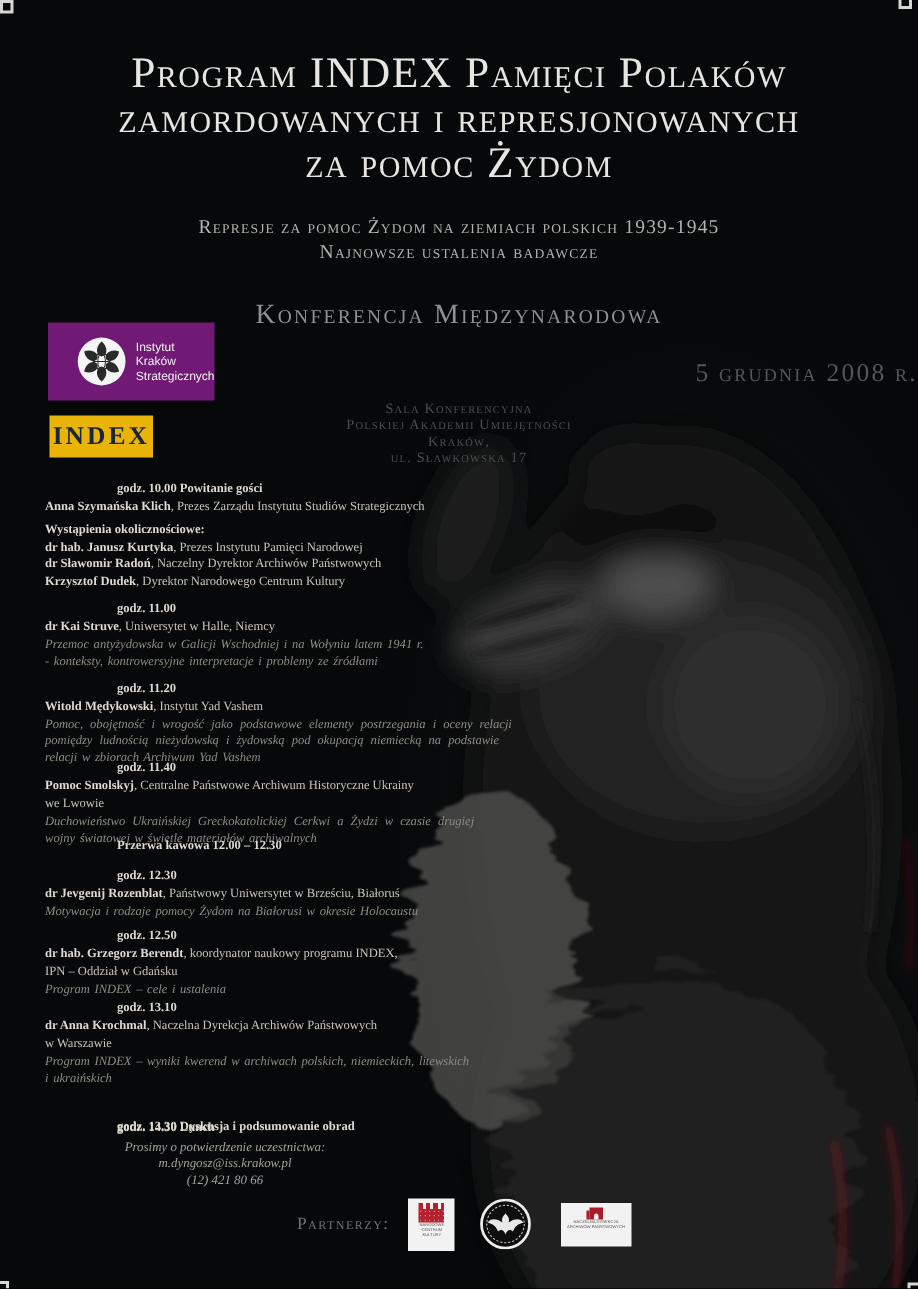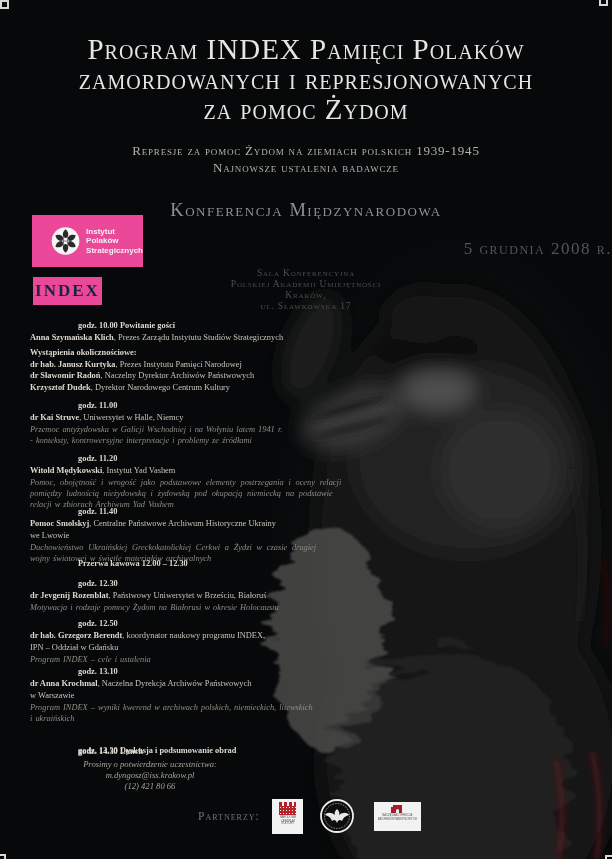--- a/index.html
+++ b/index.html
@@ -36,27 +36,27 @@
     position:absolute;top:239px;left:0;right:0;text-align:right;
     font-variant:small-caps;font-size:17px;color:#53565a;letter-spacing:1.5px;
   }
   .conf-venue{
     position:absolute;top:268px;left:0;right:0;text-align:center;
     font-variant:small-caps;font-size:9.5px;line-height:11px;color:#4a4e52;letter-spacing:.8px;
   }
 
   
   .iss{
-    position:absolute;left:32px;top:215px;width:111px;height:52px;background:#ec4899;
-    display:flex;align-items:center;box-sizing:border-box;padding-left:19px;font-weight:bold;
+    position:absolute;left:32px;top:215px;width:111px;height:52px;background:#701a75;
+    display:flex;align-items:center;box-sizing:border-box;padding-left:19px;
   }
   .iss-label{font-family:"Liberation Sans",sans-serif;font-size:8px;line-height:9.5px;color:#f2f2f2;margin-left:6px;}
   
   .index-logo{
-    position:absolute;left:33px;top:277px;width:69px;height:28px;background:#ec4899;
+    position:absolute;left:33px;top:277px;width:69px;height:28px;background:#eab308;
     display:flex;align-items:center;justify-content:center;
     font-family:"Liberation Serif",serif;font-weight:bold;font-size:17px;
     letter-spacing:2px;color:#17273b;
   }
 
   
   .schedule{position:absolute;left:30px;top:317px;width:360px;}
   .blk{position:absolute;left:0;width:360px;}
   .head{font-weight:bold;font-size:8.4px;line-height:12px;color:#ded9d1;margin-left:48px;}
   .row{font-size:8.4px;line-height:11.8px;}
@@ -189,21 +189,21 @@
         <g transform="rotate(300)">
             <path d="M0,-16 C5,-12 5,-5 0,-4 C-5,-5 -5,-12 0,-16"></path>
           </g>
       </g>
       <circle r="6.5" fill="none" stroke="#2a2a2a" stroke-width="1.2"></circle>
       <ellipse rx="3" ry="6.5" fill="none" stroke="#2a2a2a" stroke-width="0.8"></ellipse>
       <line x1="-6.5" x2="6.5" y1="0" y2="0" stroke="#2a2a2a" stroke-width="0.8"></line>
     </svg>
     <div class="iss-label">
       <div>Instytut</div>
-      <div>Polaków</div>
+      <div>Kraków</div>
       <div>Strategicznych</div>
     </div>
   </div>
 
   <div class="index-logo">INDEX</div>
 
   <div class="schedule">
 
     <div class="blk" style="top:3px">
       <div class="head">godz. 10.00 Powitanie gości</div>

